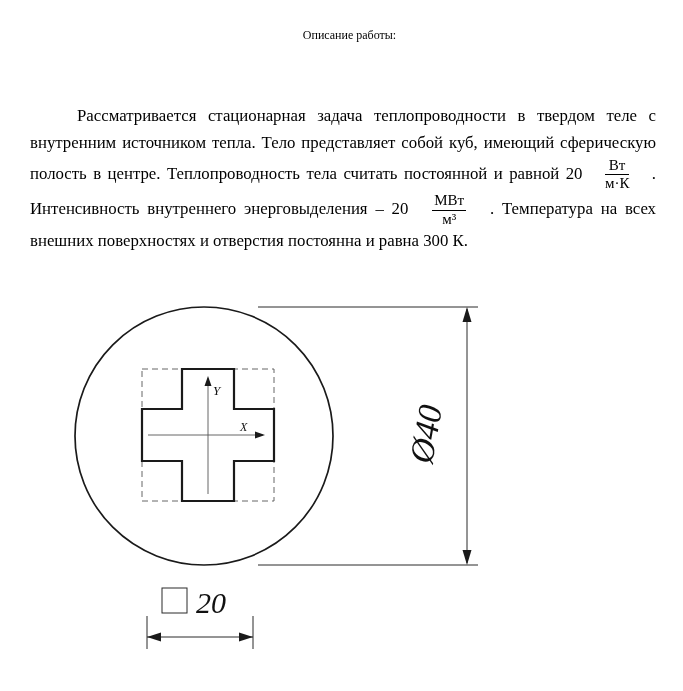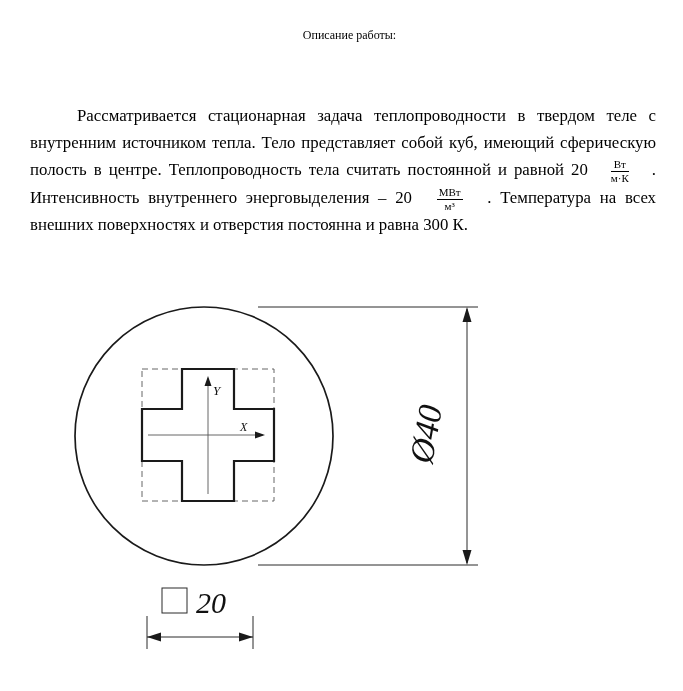--- a/index.html
+++ b/index.html
@@ -25,21 +25,21 @@
     top:103px; left:30px; width:626px;
     font-size:16.8px;
     line-height:1.6;
     text-align:justify;
     text-indent:47px;
   }
   .frac {
     display:inline-block;
     vertical-align:-0.65em;
     text-align:center;
-    font-size:11px;
+    font-size:15px;
     line-height:1.15;
     text-indent:0;
     margin:0 16px;
   }
   .frac .num { display:block; border-bottom:1px solid #000; padding:0 2px; }
   .frac .den { display:block; }
   svg.drawing { position:absolute; left:0; top:0; width:683px; height:691px; }
   .thin   { stroke:#2a2a2a; stroke-width:1; fill:none; }
   .thick  { stroke:#1a1a1a; stroke-width:2.2; fill:none; }
   .medium { stroke:#1a1a1a; stroke-width:1.7; fill:none; }

